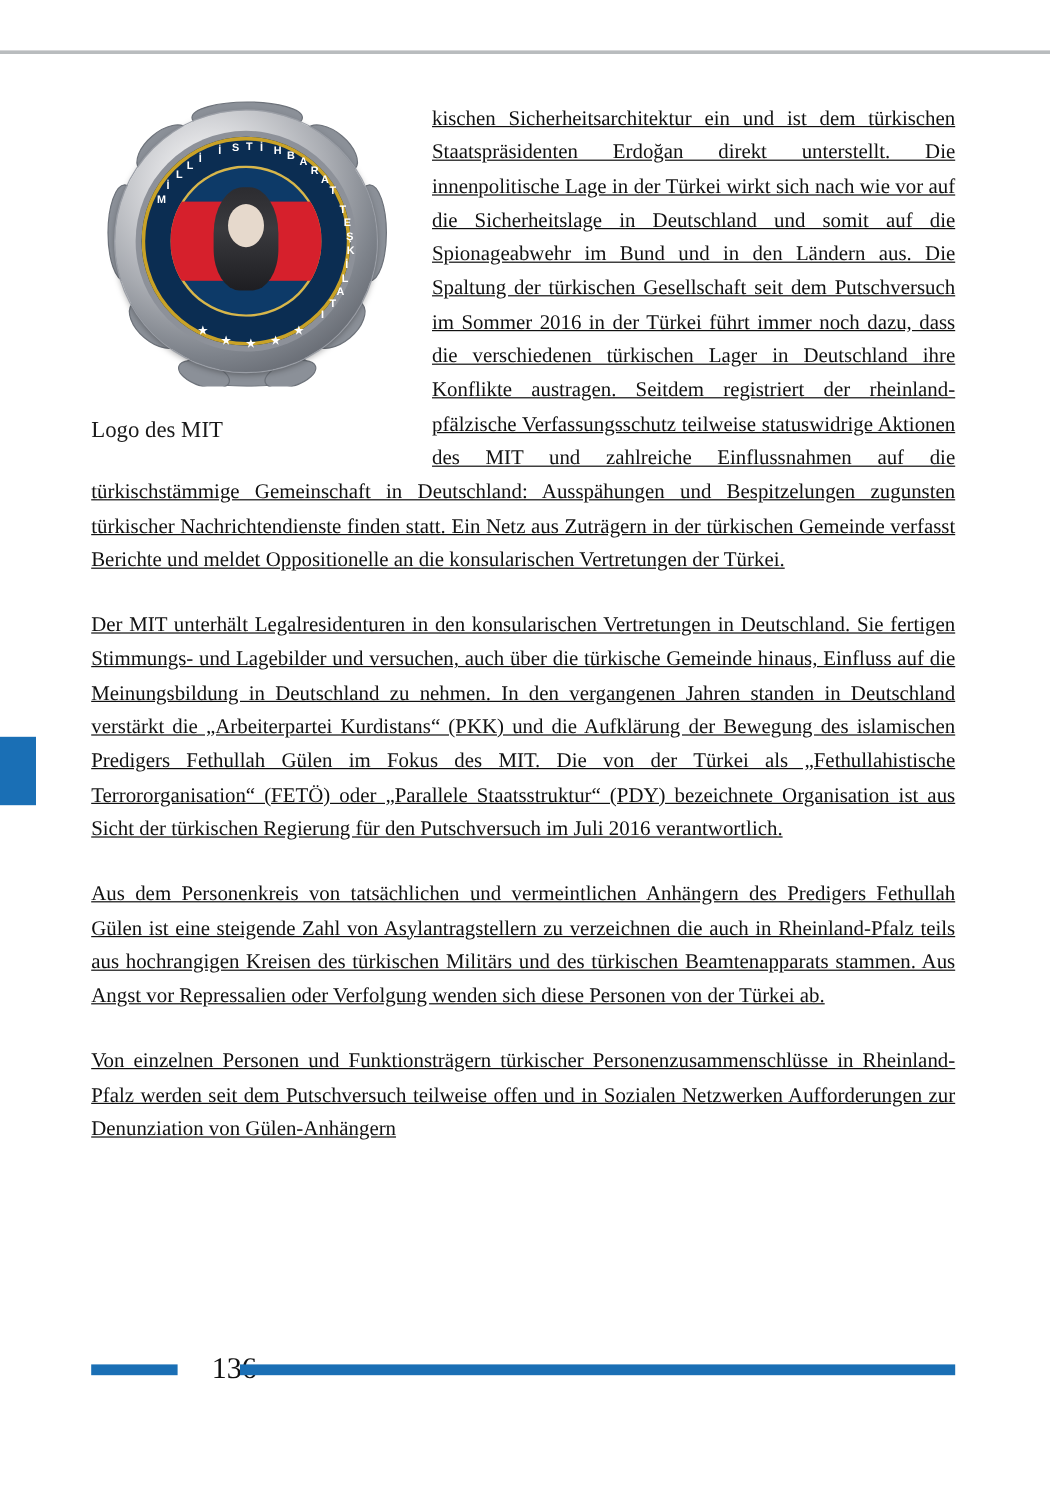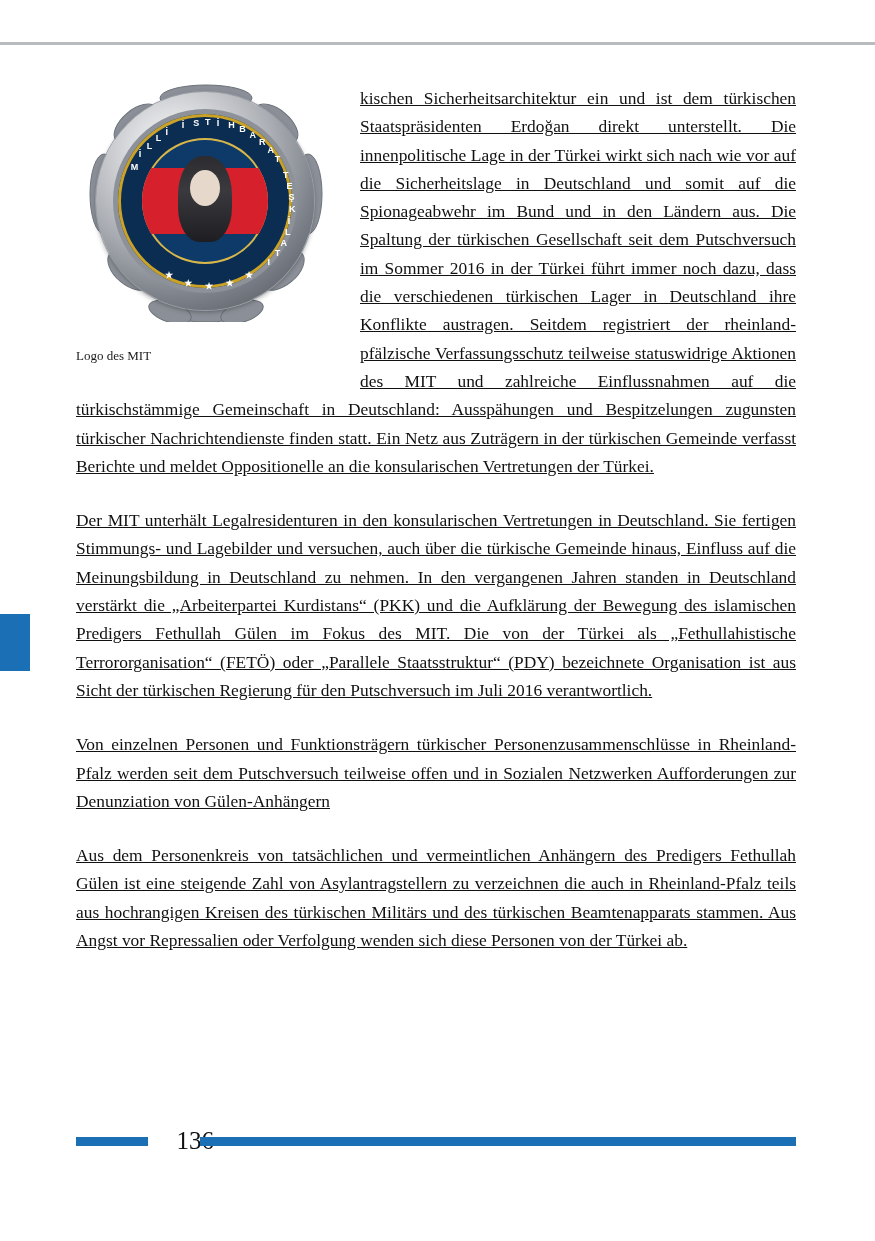--- a/index.html
+++ b/index.html
@@ -139,21 +139,21 @@
     transform-origin: 0 0;
     white-space: nowrap;
   }
   .star {
     position: absolute;
     color: #e9c64a;
     font-size: 11px;
   }
   .figure-caption {
     font-family: "Liberation Serif", serif;
-    font-size: 13px;
+    font-size: 19px;
     color: #1a1a1a;
     margin-top: 2px;
     margin-left: 0;
   }
 
   
   .body-text p {
     font-family: "Liberation Serif", serif;
     font-size: 17.4px;
     line-height: 28.3px;
@@ -263,22 +263,22 @@
           <div class="portrait-face"></div>
         </div>
       </div>
     </div>
     <figcaption class="figure-caption">Logo des MIT</figcaption>
   </figure>
 
   <div class="body-text">
     <p>kischen Sicherheitsarchitektur ein und ist dem türkischen Staatspräsidenten Erdoğan direkt unterstellt. Die innenpolitische Lage in der Türkei wirkt sich nach wie vor auf die Sicherheitslage in Deutschland und somit auf die Spionageabwehr im Bund und in den Ländern aus. Die Spaltung der türkischen Gesellschaft seit dem Putschversuch im Sommer 2016 in der Türkei führt immer noch dazu, dass die verschiedenen türkischen Lager in Deutschland ihre Konflikte austragen. Seitdem registriert der rheinland-pfälzische Verfassungsschutz teilweise statuswidrige Aktionen des MIT und zahlreiche Einflussnahmen auf die türkischstämmige Gemeinschaft in Deutschland: Ausspähungen und Bespitzelungen zugunsten türkischer Nachrichtendienste finden statt. Ein Netz aus Zuträgern in der türkischen Gemeinde verfasst Berichte und meldet Oppositionelle an die konsularischen Vertretungen der Türkei.</p>
     <p>Der MIT unterhält Legalresidenturen in den konsularischen Vertretungen in Deutschland. Sie fertigen Stimmungs- und Lagebilder und versuchen, auch über die türkische Gemeinde hinaus, Einfluss auf die Meinungsbildung in Deutschland zu nehmen. In den vergangenen Jahren standen in Deutschland verstärkt die „Arbeiterpartei Kurdistans“ (PKK) und die Aufklärung der Bewegung des islamischen Predigers Fethullah Gülen im Fokus des MIT. Die von der Türkei als „Fethullahistische Terrororganisation“ (FETÖ) oder „Parallele Staatsstruktur“ (PDY) bezeichnete Organisation ist aus Sicht der türkischen Regierung für den Putschversuch im Juli 2016 verantwortlich.</p>
+    <p>Aus dem Personenkreis von tatsächlichen und vermeintlichen Anhängern des Predigers Fethullah Gülen ist eine steigende Zahl von Asylantragstellern zu verzeichnen die auch in Rheinland-Pfalz teils aus hochrangigen Kreisen des türkischen Militärs und des türkischen Beamtenapparats stammen. Aus Angst vor Repressalien oder Verfolgung wenden sich diese Personen von der Türkei ab.</p>
     <p>Von einzelnen Personen und Funktionsträgern türkischer Personenzusammenschlüsse in Rheinland-Pfalz werden seit dem Putschversuch teilweise offen und in Sozialen Netzwerken Aufforderungen zur Denunziation von Gülen-Anhängern</p>
-    <p>Aus dem Personenkreis von tatsächlichen und vermeintlichen Anhängern des Predigers Fethullah Gülen ist eine steigende Zahl von Asylantragstellern zu verzeichnen die auch in Rheinland-Pfalz teils aus hochrangigen Kreisen des türkischen Militärs und des türkischen Beamtenapparats stammen. Aus Angst vor Repressalien oder Verfolgung wenden sich diese Personen von der Türkei ab.</p>
   </div>
 </div>
 
 <div class="footer">
   <div class="footer-bar-left"></div>
   <div class="page-number">136</div>
   <div class="footer-bar-right"></div>
 </div>
 
 </body></html>

